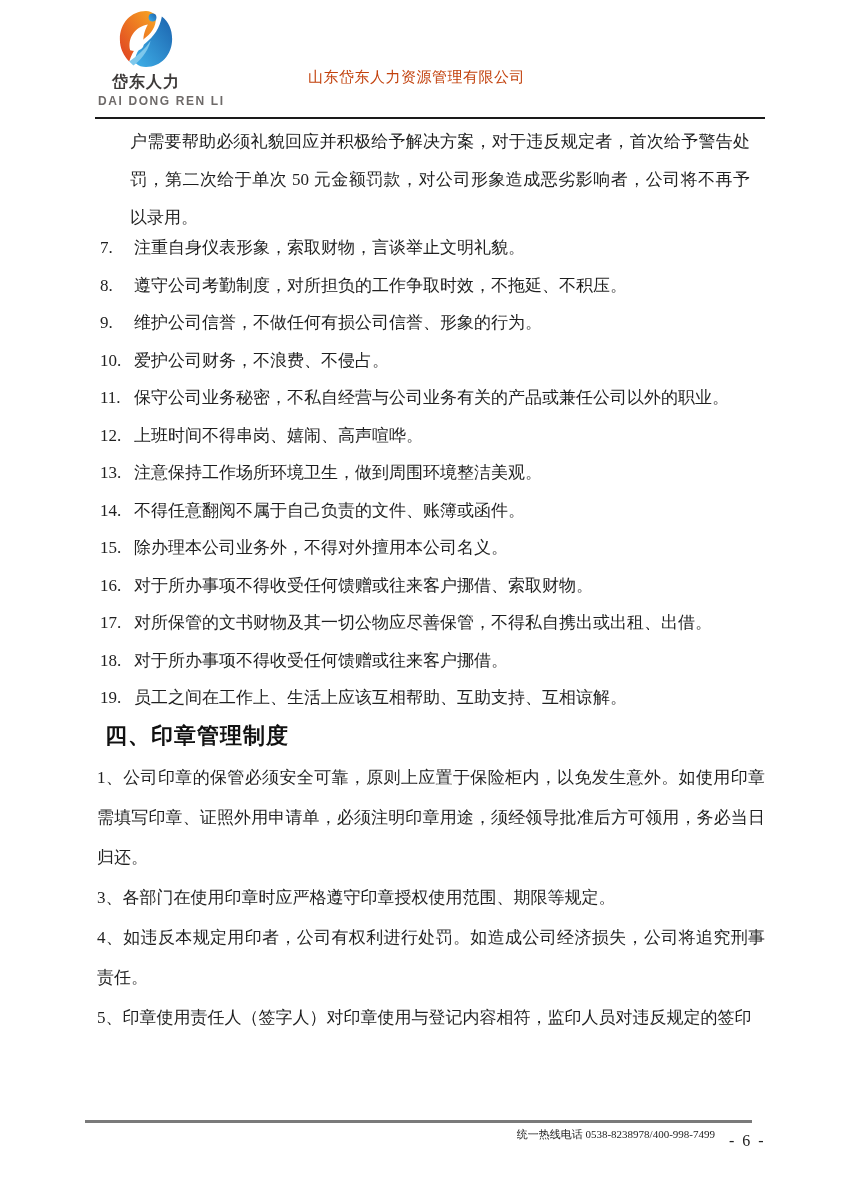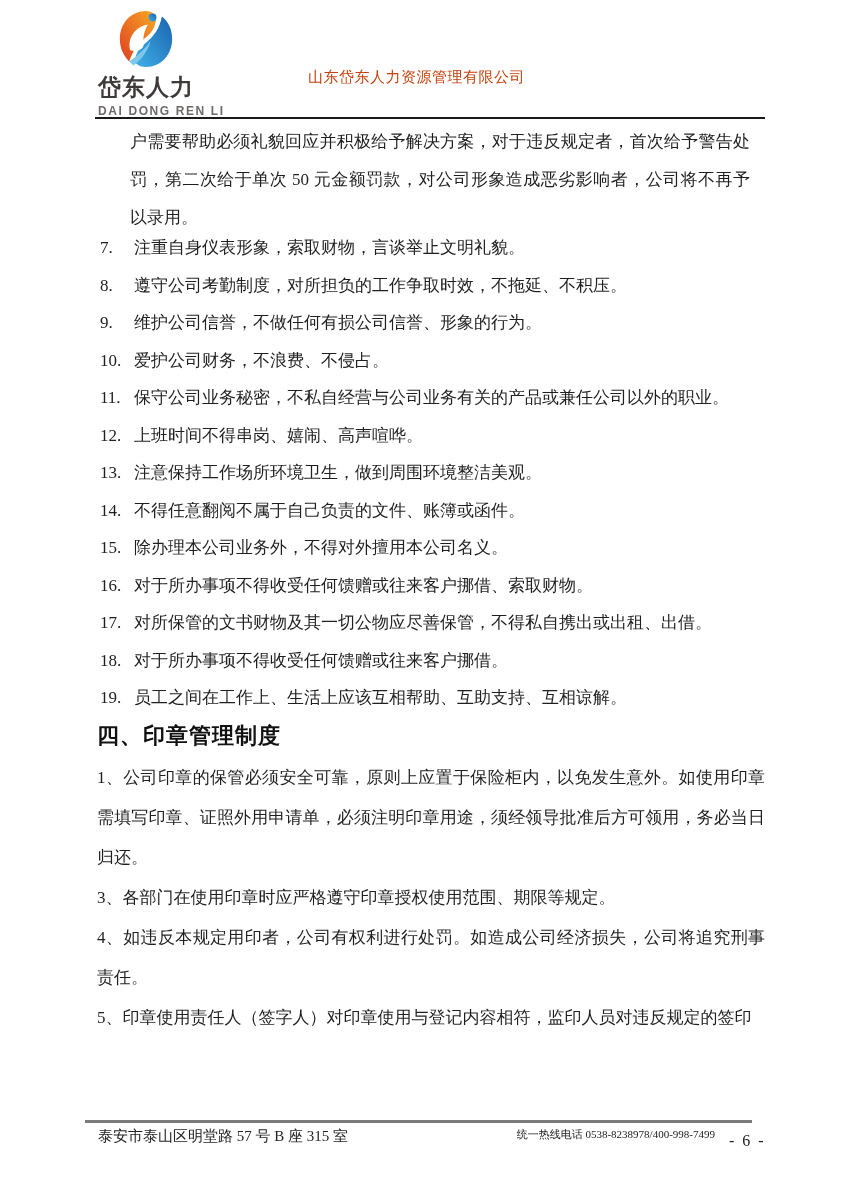--- a/index.html
+++ b/index.html
@@ -11,21 +11,21 @@
     font-family:"Liberation Serif","DejaVu Serif",serif;
     color:#1f1f1f;
     overflow:hidden;
   }
   
   .logo{position:absolute;left:98px;top:8px;width:96px;text-align:center;}
   .logo svg{display:block;margin:0 auto;}
   .logo-cn{
     margin-top:2px;
     font-family:"Liberation Sans","DejaVu Sans",sans-serif;
-    font-size:23px;font-weight:bold;color:#3d3a39;letter-spacing:1px;white-space:nowrap;
+    font-size:16px;font-weight:bold;color:#3d3a39;letter-spacing:1px;white-space:nowrap;
   }
   .logo-en{
     margin-top:1px;
     font-family:"Liberation Sans","DejaVu Sans",sans-serif;
     font-size:12px;font-weight:bold;color:#6e6a69;letter-spacing:1.6px;white-space:nowrap;
   }
   .company-name{
     position:absolute;left:308px;top:68px;
     font-size:15px;color:#c2410c;letter-spacing:0.5px;white-space:nowrap;
   }
@@ -35,21 +35,21 @@
   
   .body-area{position:absolute;left:97px;top:123px;width:668px;font-size:17px;}
   .intro{
     margin:0 15px 0 33px;line-height:38px;text-align:justify;
   }
   .rules{list-style:none;margin:-8px 0 0 0;padding:0;}
   .rules li{display:flex;line-height:37.5px;}
   .rules .num{flex:0 0 37px;box-sizing:border-box;padding-left:3px;}
   .rules .txt{flex:1 1 auto;}
   .section-heading{
-    margin:4px 0 7px 0;
+    margin:4px 0 7px 8px;
     font-size:22px;line-height:30px;font-weight:bold;color:#111;letter-spacing:1px;
   }
   .seal-section p{margin:0;line-height:40px;text-align:justify;}
   
   .footer-rule{
     position:absolute;left:85px;top:1120px;width:667px;height:3px;background:#7a7a7a;
   }
   .footer-address{
     position:absolute;left:98px;top:1127px;font-size:15px;color:#222;white-space:nowrap;
   }
@@ -159,17 +159,16 @@
     <div class="seal-section">
       <p><span>1、</span><span>公司印章的保管必须安全可靠，原则上应置于保险柜内，以免发生意外。如使用印章需填写印章、证照外用申请单，必须注明印章用途，须经领导批准后方可领用，务必当日归还。</span></p>
       <p><span>3、</span><span>各部门在使用印章时应严格遵守印章授权使用范围、期限等规定。</span></p>
       <p><span>4、</span><span>如违反本规定用印者，公司有权利进行处罚。如造成公司经济损失，公司将追究刑事责任。</span></p>
       <p><span>5、</span><span>印章使用责任人（签字人）对印章使用与登记内容相符，监印人员对违反规定的签印</span></p>
     </div>
 
   </div>
 
   <div class="footer-rule"></div>
-  <div class="footer-address">泰安市泰山区明堂路 57 号 B 座 315 室</div>
   <div class="footer-hotline">统一热线电话 0538-8238978/400-998-7499</div>
   <div class="footer-page">- 6 -</div>
 
 </div>
 
 </body></html>

